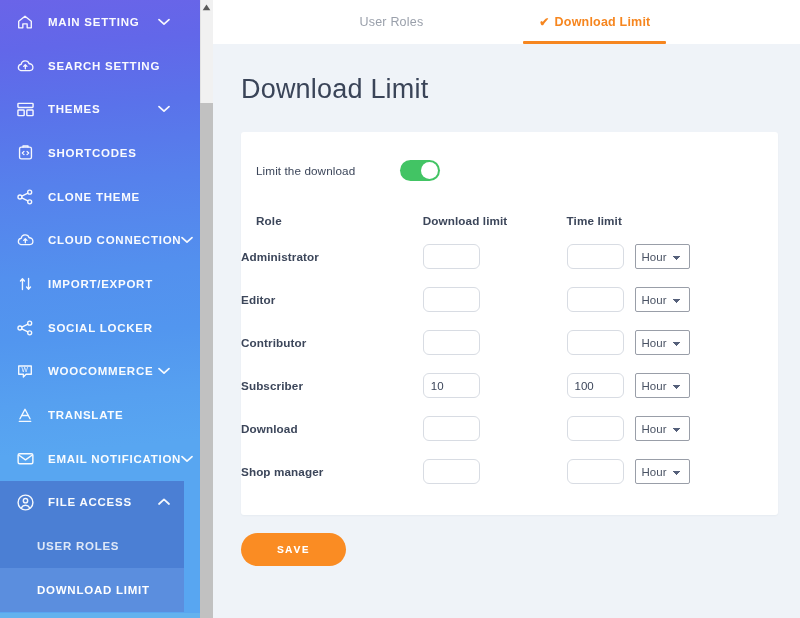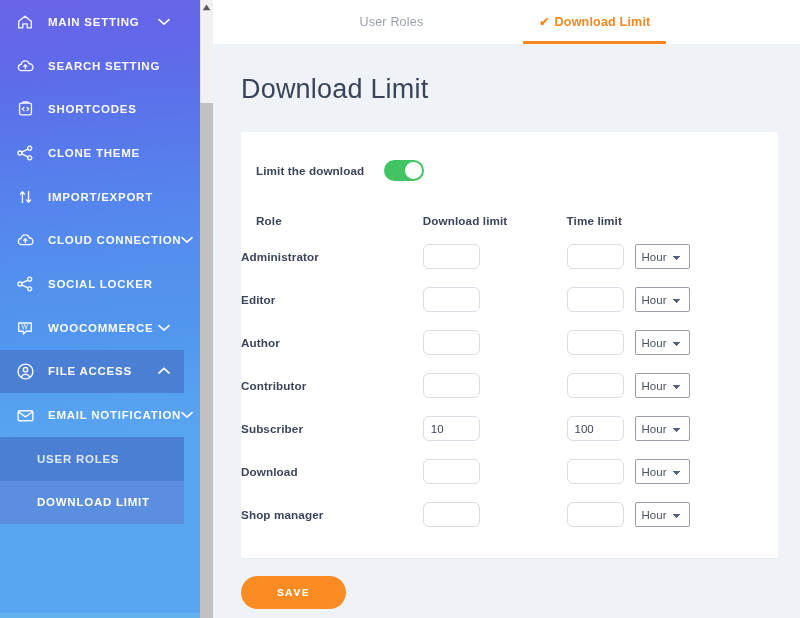--- a/index.html
+++ b/index.html
@@ -190,22 +190,22 @@
   }
 
   .toggle-row {
     display: flex;
     align-items: center;
     padding: 9px 0 9px 15px;
   }
   .toggle-label {
     font-size: 11.7px;
     color: #3c465a;
-    font-weight: 700;
-    width: 128px;
+    font-weight: 400;
+    width: 144px;
     letter-spacing: 0.1px;
   }
   .switch {
     position: relative;
     width: 40px; height: 21px;
     border-radius: 11px;
     background: #42c464;
     cursor: pointer;
     flex: 0 0 40px;
   }
@@ -323,20 +323,35 @@
           <span class="ic">
             <svg width="19" height="18" viewBox="0 0 22 20">
               <path d="M5.6 15.3 A3.6 3.6 0 0 1 5.9 8.2 A4.8 4.8 0 0 1 15.2 7.4 A3.9 3.9 0 0 1 16 15.3 Z" stroke="#ffffff" stroke-width="1.5" fill="none" stroke-linecap="round" stroke-linejoin="round"></path>
               <path d="M10.8 13.2 V8.6 M8.9 10.4 L10.8 8.5 L12.7 10.4" stroke="#ffffff" stroke-width="1.5" fill="none" stroke-linecap="round" stroke-linejoin="round"></path>
             </svg>
           </span>
           <span class="nav-label">SEARCH SETTING</span>
         </div>
         <div class="nav-item">
           <span class="ic">
+            <svg width="19" height="17" viewBox="0 0 20 18">
+              <rect x="2" y="2.5" width="16" height="4.3" rx="0.8" stroke="#ffffff" stroke-width="1.5" fill="none" stroke-linecap="round" stroke-linejoin="round"></rect>
+              <rect x="2" y="9.5" width="6.6" height="6" rx="0.8" stroke="#ffffff" stroke-width="1.5" fill="none" stroke-linecap="round" stroke-linejoin="round"></rect>
+              <rect x="11.4" y="9.5" width="6.6" height="6" rx="0.8" stroke="#ffffff" stroke-width="1.5" fill="none" stroke-linecap="round" stroke-linejoin="round"></rect>
+            </svg>
+          </span>
+          <span class="nav-label">THEMES</span>
+          <span class="chev">
+            <svg width="12" height="8" viewBox="0 0 12 8">
+              <path d="M1 1.6 L6 6.2 L11 1.6" stroke="#ffffff" stroke-width="1.7" fill="none" stroke-linecap="round" stroke-linejoin="round"></path>
+            </svg>
+          </span>
+        </div>
+        <div class="nav-item">
+          <span class="ic">
             <svg width="17" height="18" viewBox="0 0 18 20">
               <rect x="2.4" y="3.4" width="13.2" height="13.2" rx="2" stroke="#ffffff" stroke-width="1.5" fill="none" stroke-linecap="round" stroke-linejoin="round"></rect>
               <path d="M6.2 3.4 V2.2 H11.8 V3.4" stroke="#ffffff" stroke-width="1.5" fill="none" stroke-linecap="round" stroke-linejoin="round"></path>
               <path d="M7.3 8.2 L5.5 10 L7.3 11.8 M10.7 8.2 L12.5 10 L10.7 11.8" stroke="#ffffff" stroke-width="1.5" fill="none" stroke-linecap="round" stroke-linejoin="round"></path>
             </svg>
           </span>
           <span class="nav-label">SHORTCODES</span>
         </div>
         <div class="nav-item">
           <span class="ic">
@@ -344,40 +359,40 @@
               <circle cx="15.2" cy="4.6" r="2.2" stroke="#ffffff" stroke-width="1.5" fill="none" stroke-linecap="round" stroke-linejoin="round"></circle>
               <circle cx="4.4" cy="10" r="2.2" stroke="#ffffff" stroke-width="1.5" fill="none" stroke-linecap="round" stroke-linejoin="round"></circle>
               <circle cx="15.2" cy="15.4" r="2.2" stroke="#ffffff" stroke-width="1.5" fill="none" stroke-linecap="round" stroke-linejoin="round"></circle>
               <path d="M6.4 9 L13.2 5.6 M6.4 11 L13.2 14.4" stroke="#ffffff" stroke-width="1.5" fill="none" stroke-linecap="round" stroke-linejoin="round"></path>
             </svg>
           </span>
           <span class="nav-label">CLONE THEME</span>
         </div>
         <div class="nav-item">
           <span class="ic">
-            <svg width="17" height="18" viewBox="0 0 18 20">
-              <path d="M5.6 16.2 V4.4 M3.4 6.6 L5.6 4.2 L7.8 6.6" stroke="#ffffff" stroke-width="1.5" fill="none" stroke-linecap="round" stroke-linejoin="round"></path>
-              <path d="M12.4 3.8 V15.6 M10.2 13.4 L12.4 15.8 L14.6 13.4" stroke="#ffffff" stroke-width="1.5" fill="none" stroke-linecap="round" stroke-linejoin="round"></path>
-            </svg>
-          </span>
-          <span class="nav-label">IMPORT/EXPORT</span>
-        </div>
-        <div class="nav-item">
-          <span class="ic">
             <svg width="19" height="18" viewBox="0 0 22 20">
               <path d="M5.6 15.3 A3.6 3.6 0 0 1 5.9 8.2 A4.8 4.8 0 0 1 15.2 7.4 A3.9 3.9 0 0 1 16 15.3 Z" stroke="#ffffff" stroke-width="1.5" fill="none" stroke-linecap="round" stroke-linejoin="round"></path>
               <path d="M10.8 13.2 V8.6 M8.9 10.4 L10.8 8.5 L12.7 10.4" stroke="#ffffff" stroke-width="1.5" fill="none" stroke-linecap="round" stroke-linejoin="round"></path>
             </svg>
           </span>
           <span class="nav-label">CLOUD CONNECTION</span>
           <span class="chev">
             <svg width="12" height="8" viewBox="0 0 12 8">
               <path d="M1 1.6 L6 6.2 L11 1.6" stroke="#ffffff" stroke-width="1.7" fill="none" stroke-linecap="round" stroke-linejoin="round"></path>
             </svg>
           </span>
+        </div>
+        <div class="nav-item">
+          <span class="ic">
+            <svg width="17" height="18" viewBox="0 0 18 20">
+              <path d="M5.6 16.2 V4.4 M3.4 6.6 L5.6 4.2 L7.8 6.6" stroke="#ffffff" stroke-width="1.5" fill="none" stroke-linecap="round" stroke-linejoin="round"></path>
+              <path d="M12.4 3.8 V15.6 M10.2 13.4 L12.4 15.8 L14.6 13.4" stroke="#ffffff" stroke-width="1.5" fill="none" stroke-linecap="round" stroke-linejoin="round"></path>
+            </svg>
+          </span>
+          <span class="nav-label">IMPORT/EXPORT</span>
         </div>
         <div class="nav-item">
           <span class="ic">
             <svg width="18" height="18" viewBox="0 0 20 20">
               <circle cx="15.2" cy="4.6" r="2.2" stroke="#ffffff" stroke-width="1.5" fill="none" stroke-linecap="round" stroke-linejoin="round"></circle>
               <circle cx="4.4" cy="10" r="2.2" stroke="#ffffff" stroke-width="1.5" fill="none" stroke-linecap="round" stroke-linejoin="round"></circle>
               <circle cx="15.2" cy="15.4" r="2.2" stroke="#ffffff" stroke-width="1.5" fill="none" stroke-linecap="round" stroke-linejoin="round"></circle>
               <path d="M6.4 9 L13.2 5.6 M6.4 11 L13.2 14.4" stroke="#ffffff" stroke-width="1.5" fill="none" stroke-linecap="round" stroke-linejoin="round"></path>
             </svg>
           </span>
@@ -390,46 +405,56 @@
               <text x="10" y="11.4" font-size="7.5" font-family="Liberation Sans, sans-serif" fill="#ffffff" text-anchor="middle" stroke="none">W</text>
             </svg>
           </span>
           <span class="nav-label">WOOCOMMERCE</span>
           <span class="chev">
             <svg width="12" height="8" viewBox="0 0 12 8">
               <path d="M1 1.6 L6 6.2 L11 1.6" stroke="#ffffff" stroke-width="1.7" fill="none" stroke-linecap="round" stroke-linejoin="round"></path>
             </svg>
           </span>
         </div>
+        <div class="nav-item">
+          <span class="ic">
+            <svg width="18" height="18" viewBox="0 0 20 20">
+              <path d="M4.4 14.2 L10 3.6 L15.6 14.2" stroke="#ffffff" stroke-width="1.5" fill="none" stroke-linecap="round" stroke-linejoin="round"></path>
+              <path d="M6.6 10.6 H13.4" stroke="#ffffff" stroke-width="1.5" fill="none" stroke-linecap="round" stroke-linejoin="round"></path>
+              <path d="M3.6 17 H16.4" stroke="#ffffff" stroke-width="1.5" fill="none" stroke-linecap="round" stroke-linejoin="round"></path>
+            </svg>
+          </span>
+          <span class="nav-label">TRANSLATE</span>
+        </div>
+        <div class="nav-item">
+          <span class="ic">
+            <svg width="19" height="17" viewBox="0 0 20 18">
+              <rect x="2.2" y="4" width="15.6" height="10.6" rx="1.6" stroke="#ffffff" stroke-width="1.5" fill="none" stroke-linecap="round" stroke-linejoin="round"></rect>
+              <path d="M2.8 5.3 L10 10.4 L17.2 5.3" stroke="#ffffff" stroke-width="1.5" fill="none" stroke-linecap="round" stroke-linejoin="round"></path>
+            </svg>
+          </span>
+          <span class="nav-label">EMAIL NOTIFICATION</span>
+          <span class="chev">
+            <svg width="12" height="8" viewBox="0 0 12 8">
+              <path d="M1 1.6 L6 6.2 L11 1.6" stroke="#ffffff" stroke-width="1.7" fill="none" stroke-linecap="round" stroke-linejoin="round"></path>
+            </svg>
+          </span>
+        </div>
         <div class="nav-item expanded-parent">
           <span class="ic">
             <svg width="19" height="19" viewBox="0 0 20 20">
               <circle cx="10" cy="10" r="7.8" stroke="#ffffff" stroke-width="1.5" fill="none" stroke-linecap="round" stroke-linejoin="round"></circle>
               <circle cx="10" cy="8.1" r="2.3" stroke="#ffffff" stroke-width="1.5" fill="none" stroke-linecap="round" stroke-linejoin="round"></circle>
               <path d="M5.6 15.6 A5 5 0 0 1 14.4 15.6" stroke="#ffffff" stroke-width="1.5" fill="none" stroke-linecap="round" stroke-linejoin="round"></path>
             </svg>
           </span>
           <span class="nav-label">FILE ACCESS</span>
           <span class="chev">
             <svg width="12" height="8" viewBox="0 0 12 8">
               <path d="M1 6 L6 1.4 L11 6" stroke="#ffffff" stroke-width="1.7" fill="none" stroke-linecap="round" stroke-linejoin="round"></path>
-            </svg>
-          </span>
-        </div>
-        <div class="nav-item">
-          <span class="ic">
-            <svg width="19" height="17" viewBox="0 0 20 18">
-              <rect x="2.2" y="4" width="15.6" height="10.6" rx="1.6" stroke="#ffffff" stroke-width="1.5" fill="none" stroke-linecap="round" stroke-linejoin="round"></rect>
-              <path d="M2.8 5.3 L10 10.4 L17.2 5.3" stroke="#ffffff" stroke-width="1.5" fill="none" stroke-linecap="round" stroke-linejoin="round"></path>
-            </svg>
-          </span>
-          <span class="nav-label">EMAIL NOTIFICATION</span>
-          <span class="chev">
-            <svg width="12" height="8" viewBox="0 0 12 8">
-              <path d="M1 1.6 L6 6.2 L11 1.6" stroke="#ffffff" stroke-width="1.7" fill="none" stroke-linecap="round" stroke-linejoin="round"></path>
             </svg>
           </span>
         </div>
         <div class="nav-sub">
           <span class="nav-label">USER ROLES</span>
         </div>
         <div class="nav-sub active">
           <span class="nav-label">DOWNLOAD LIMIT</span>
         </div>
       </div>
@@ -482,30 +507,20 @@
                 <td><input class="inp" type="text" value="" style=""></td>
                 <td>
                   <span class="timewrap">
                     <input class="inp" type="text" value="" style="">
                     <select class="sel"><option selected="">Hour</option><option>Day</option><option>Week</option><option>Month</option></select>
                   </span>
                 </td>
               </tr>
               <tr>
                 <td class="c-role">Editor</td>
-                <td><input class="inp" type="text" value="" style=""></td>
-                <td>
-                  <span class="timewrap">
-                    <input class="inp" type="text" value="" style="">
-                    <select class="sel"><option selected="">Hour</option><option>Day</option><option>Week</option><option>Month</option></select>
-                  </span>
-                </td>
-              </tr>
-              <tr>
-                <td class="c-role">Author</td>
                 <td><input class="inp" type="text" value="" style=""></td>
                 <td>
                   <span class="timewrap">
                     <input class="inp" type="text" value="" style="">
                     <select class="sel"><option selected="">Hour</option><option>Day</option><option>Week</option><option>Month</option></select>
                   </span>
                 </td>
               </tr>
               <tr>
                 <td class="c-role">Contributor</td>

